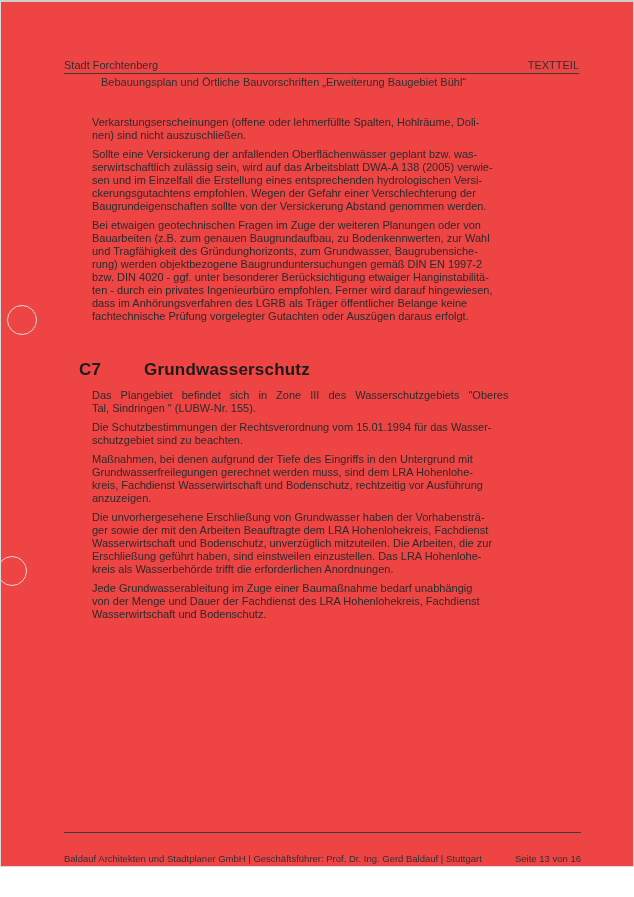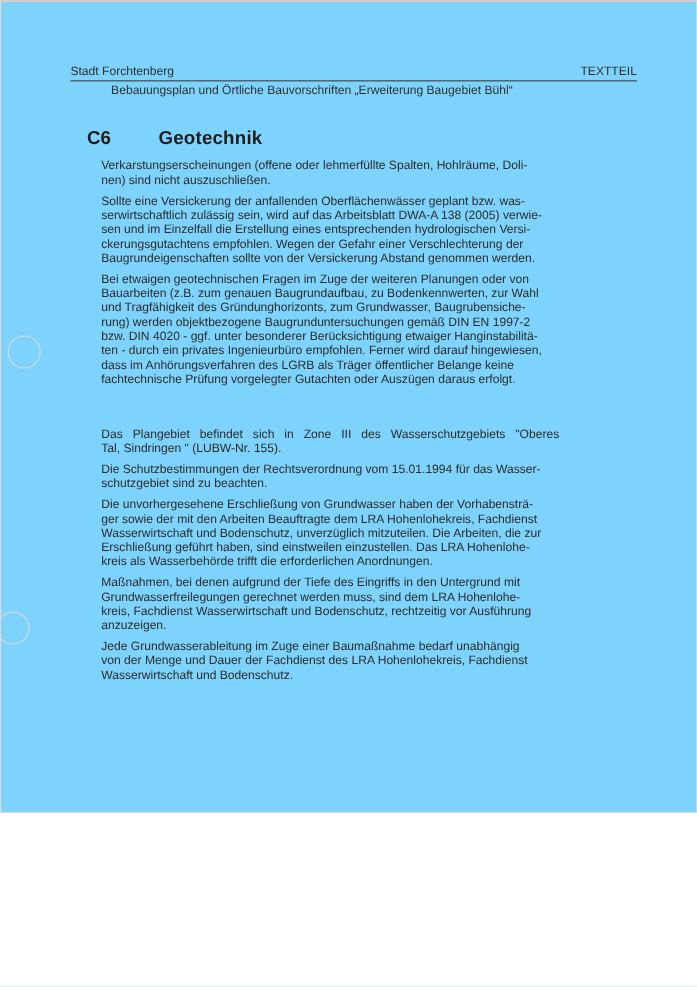--- a/index.html
+++ b/index.html
@@ -4,23 +4,23 @@
 <style>
   html, body {
     margin: 0;
     padding: 0;
     background: #ffffff;
     font-family: "Liberation Sans", "DejaVu Sans", sans-serif;
   }
   .page {
     position: relative;
     width: 634px;
-    height: 739px;
+    height: 867px;
     box-sizing: border-box;
-    background: #7dd3fc;
+    background: #ef4444;
     border: 1px solid #dadada;
     border-top: 2px solid #cfcfcf;
     overflow: hidden;
     color: #2b2b2b;
   }
   
   .punch-hole {
     position: absolute;
     width: 28px;
     height: 28px;
@@ -115,58 +115,58 @@
     <div class="header-row">
       <span>Stadt Forchtenberg</span>
       <span>TEXTTEIL</span>
     </div>
     <div class="header-subtitle">Bebauungsplan und Örtliche Bauvorschriften „Erweiterung Baugebiet Bühl“</div>
   </header>
 
   <main>
 
     <section class="doc-section">
-      <div class="section-heading">
-        <span class="section-id">C6</span>
-        <h1 class="section-title">Geotechnik</h1>
-      </div>
       <div class="section-body">
         <p>Verkarstungserscheinungen (offene oder lehmerfüllte Spalten, Hohlräume, Doli-
 nen) sind nicht auszuschließen.</p>
         <p>Sollte eine Versickerung der anfallenden Oberflächenwässer geplant bzw. was-
 serwirtschaftlich zulässig sein, wird auf das Arbeitsblatt DWA-A 138 (2005) verwie-
 sen und im Einzelfall die Erstellung eines entsprechenden hydrologischen Versi-
 ckerungsgutachtens empfohlen. Wegen der Gefahr einer Verschlechterung der
 Baugrundeigenschaften sollte von der Versickerung Abstand genommen werden.</p>
         <p>Bei etwaigen geotechnischen Fragen im Zuge der weiteren Planungen oder von
 Bauarbeiten (z.B. zum genauen Baugrundaufbau, zu Bodenkennwerten, zur Wahl
 und Tragfähigkeit des Gründunghorizonts, zum Grundwasser, Baugrubensiche-
 rung) werden objektbezogene Baugrunduntersuchungen gemäß DIN EN 1997-2
 bzw. DIN 4020 - ggf. unter besonderer Berücksichtigung etwaiger Hanginstabilitä-
 ten - durch ein privates Ingenieurbüro empfohlen. Ferner wird darauf hingewiesen,
 dass im Anhörungsverfahren des LGRB als Träger öffentlicher Belange keine
 fachtechnische Prüfung vorgelegter Gutachten oder Auszügen daraus erfolgt.</p>
       </div>
     </section>
 
     <section class="doc-section second">
+      <div class="section-heading">
+        <span class="section-id">C7</span>
+        <h1 class="section-title">Grundwasserschutz</h1>
+      </div>
       <div class="section-body">
         <p class="justified-first">Das Plangebiet befindet sich in Zone III des Wasserschutzgebiets "Oberes
 Tal, Sindringen " (LUBW-Nr. 155).</p>
         <p>Die Schutzbestimmungen der Rechtsverordnung vom 15.01.1994 für das Wasser-
 schutzgebiet sind zu beachten.</p>
+        <p>Maßnahmen, bei denen aufgrund der Tiefe des Eingriffs in den Untergrund mit
+Grundwasserfreilegungen gerechnet werden muss, sind dem LRA Hohenlohe-
+kreis, Fachdienst Wasserwirtschaft und Bodenschutz, rechtzeitig vor Ausführung
+anzuzeigen.</p>
         <p>Die unvorhergesehene Erschließung von Grundwasser haben der Vorhabensträ-
 ger sowie der mit den Arbeiten Beauftragte dem LRA Hohenlohekreis, Fachdienst
 Wasserwirtschaft und Bodenschutz, unverzüglich mitzuteilen. Die Arbeiten, die zur
 Erschließung geführt haben, sind einstweilen einzustellen. Das LRA Hohenlohe-
 kreis als Wasserbehörde trifft die erforderlichen Anordnungen.</p>
-        <p>Maßnahmen, bei denen aufgrund der Tiefe des Eingriffs in den Untergrund mit
-Grundwasserfreilegungen gerechnet werden muss, sind dem LRA Hohenlohe-
-kreis, Fachdienst Wasserwirtschaft und Bodenschutz, rechtzeitig vor Ausführung
-anzuzeigen.</p>
         <p>Jede Grundwasserableitung im Zuge einer Baumaßnahme bedarf unabhängig
 von der Menge und Dauer der Fachdienst des LRA Hohenlohekreis, Fachdienst
 Wasserwirtschaft und Bodenschutz.</p>
       </div>
     </section>
 
   </main>
 
   <footer class="doc-footer">
     <span>Baldauf Architekten und Stadtplaner GmbH | Geschäftsführer: Prof. Dr. Ing. Gerd Baldauf | Stuttgart</span>

